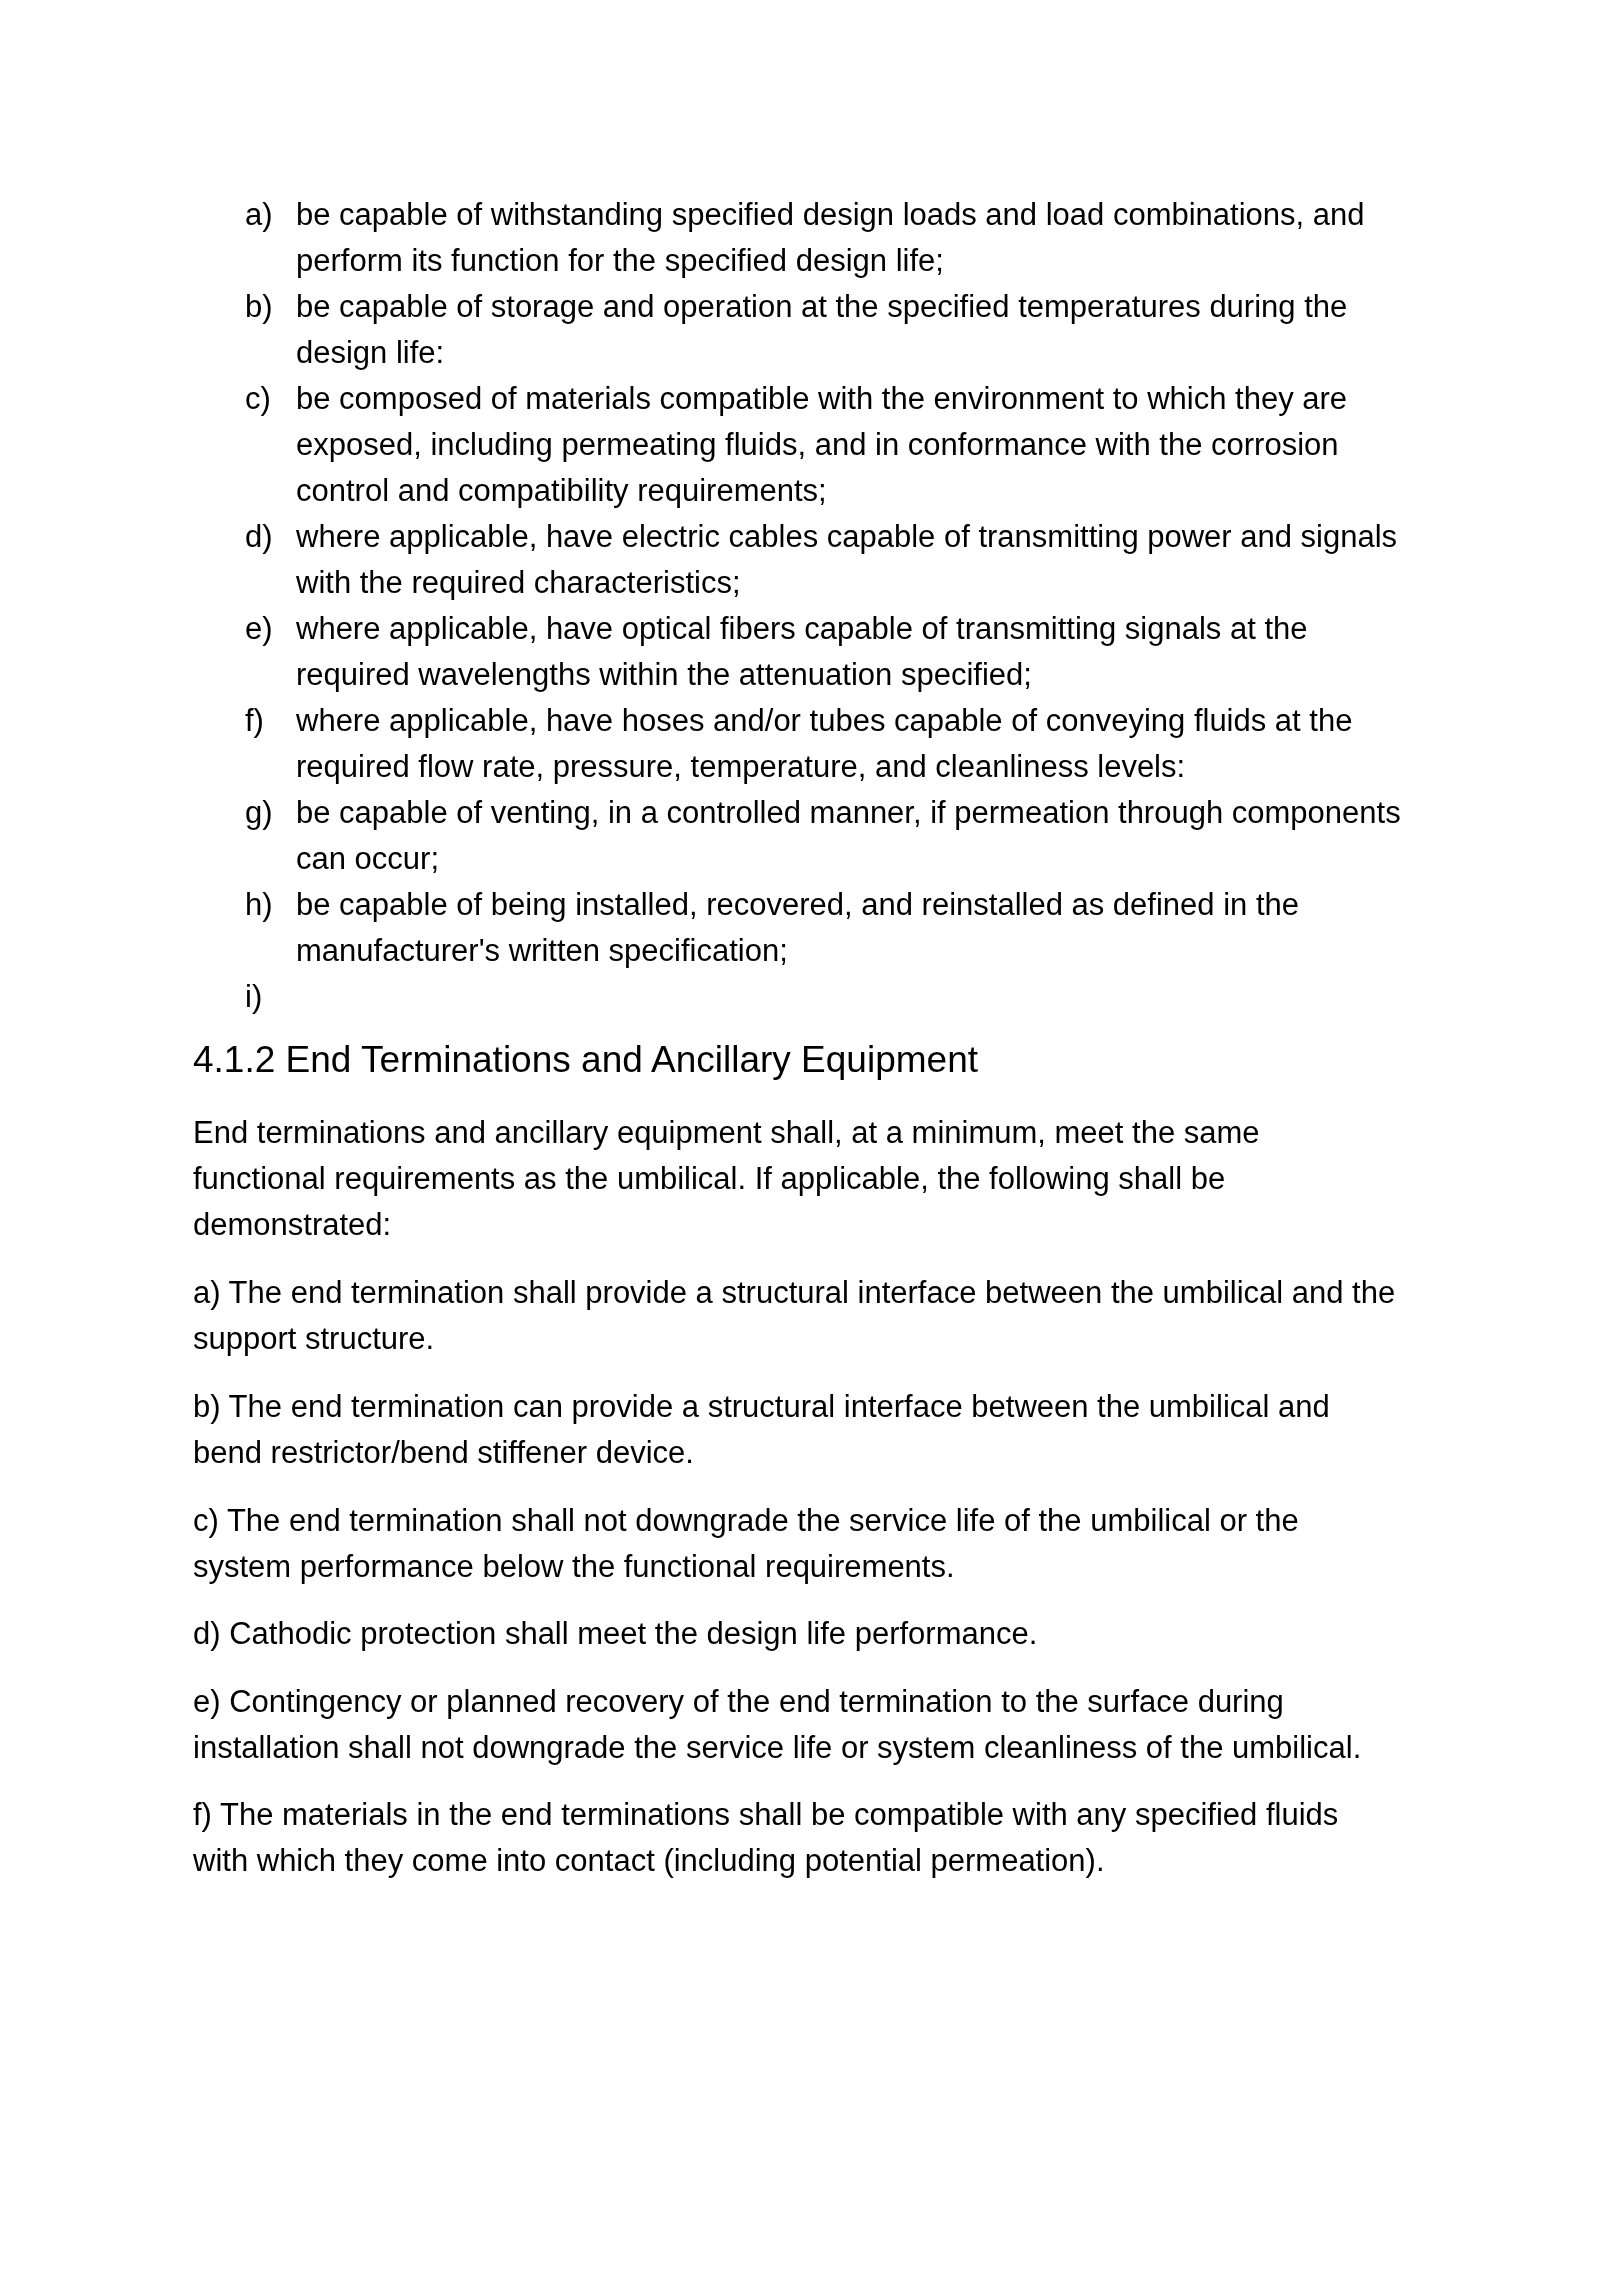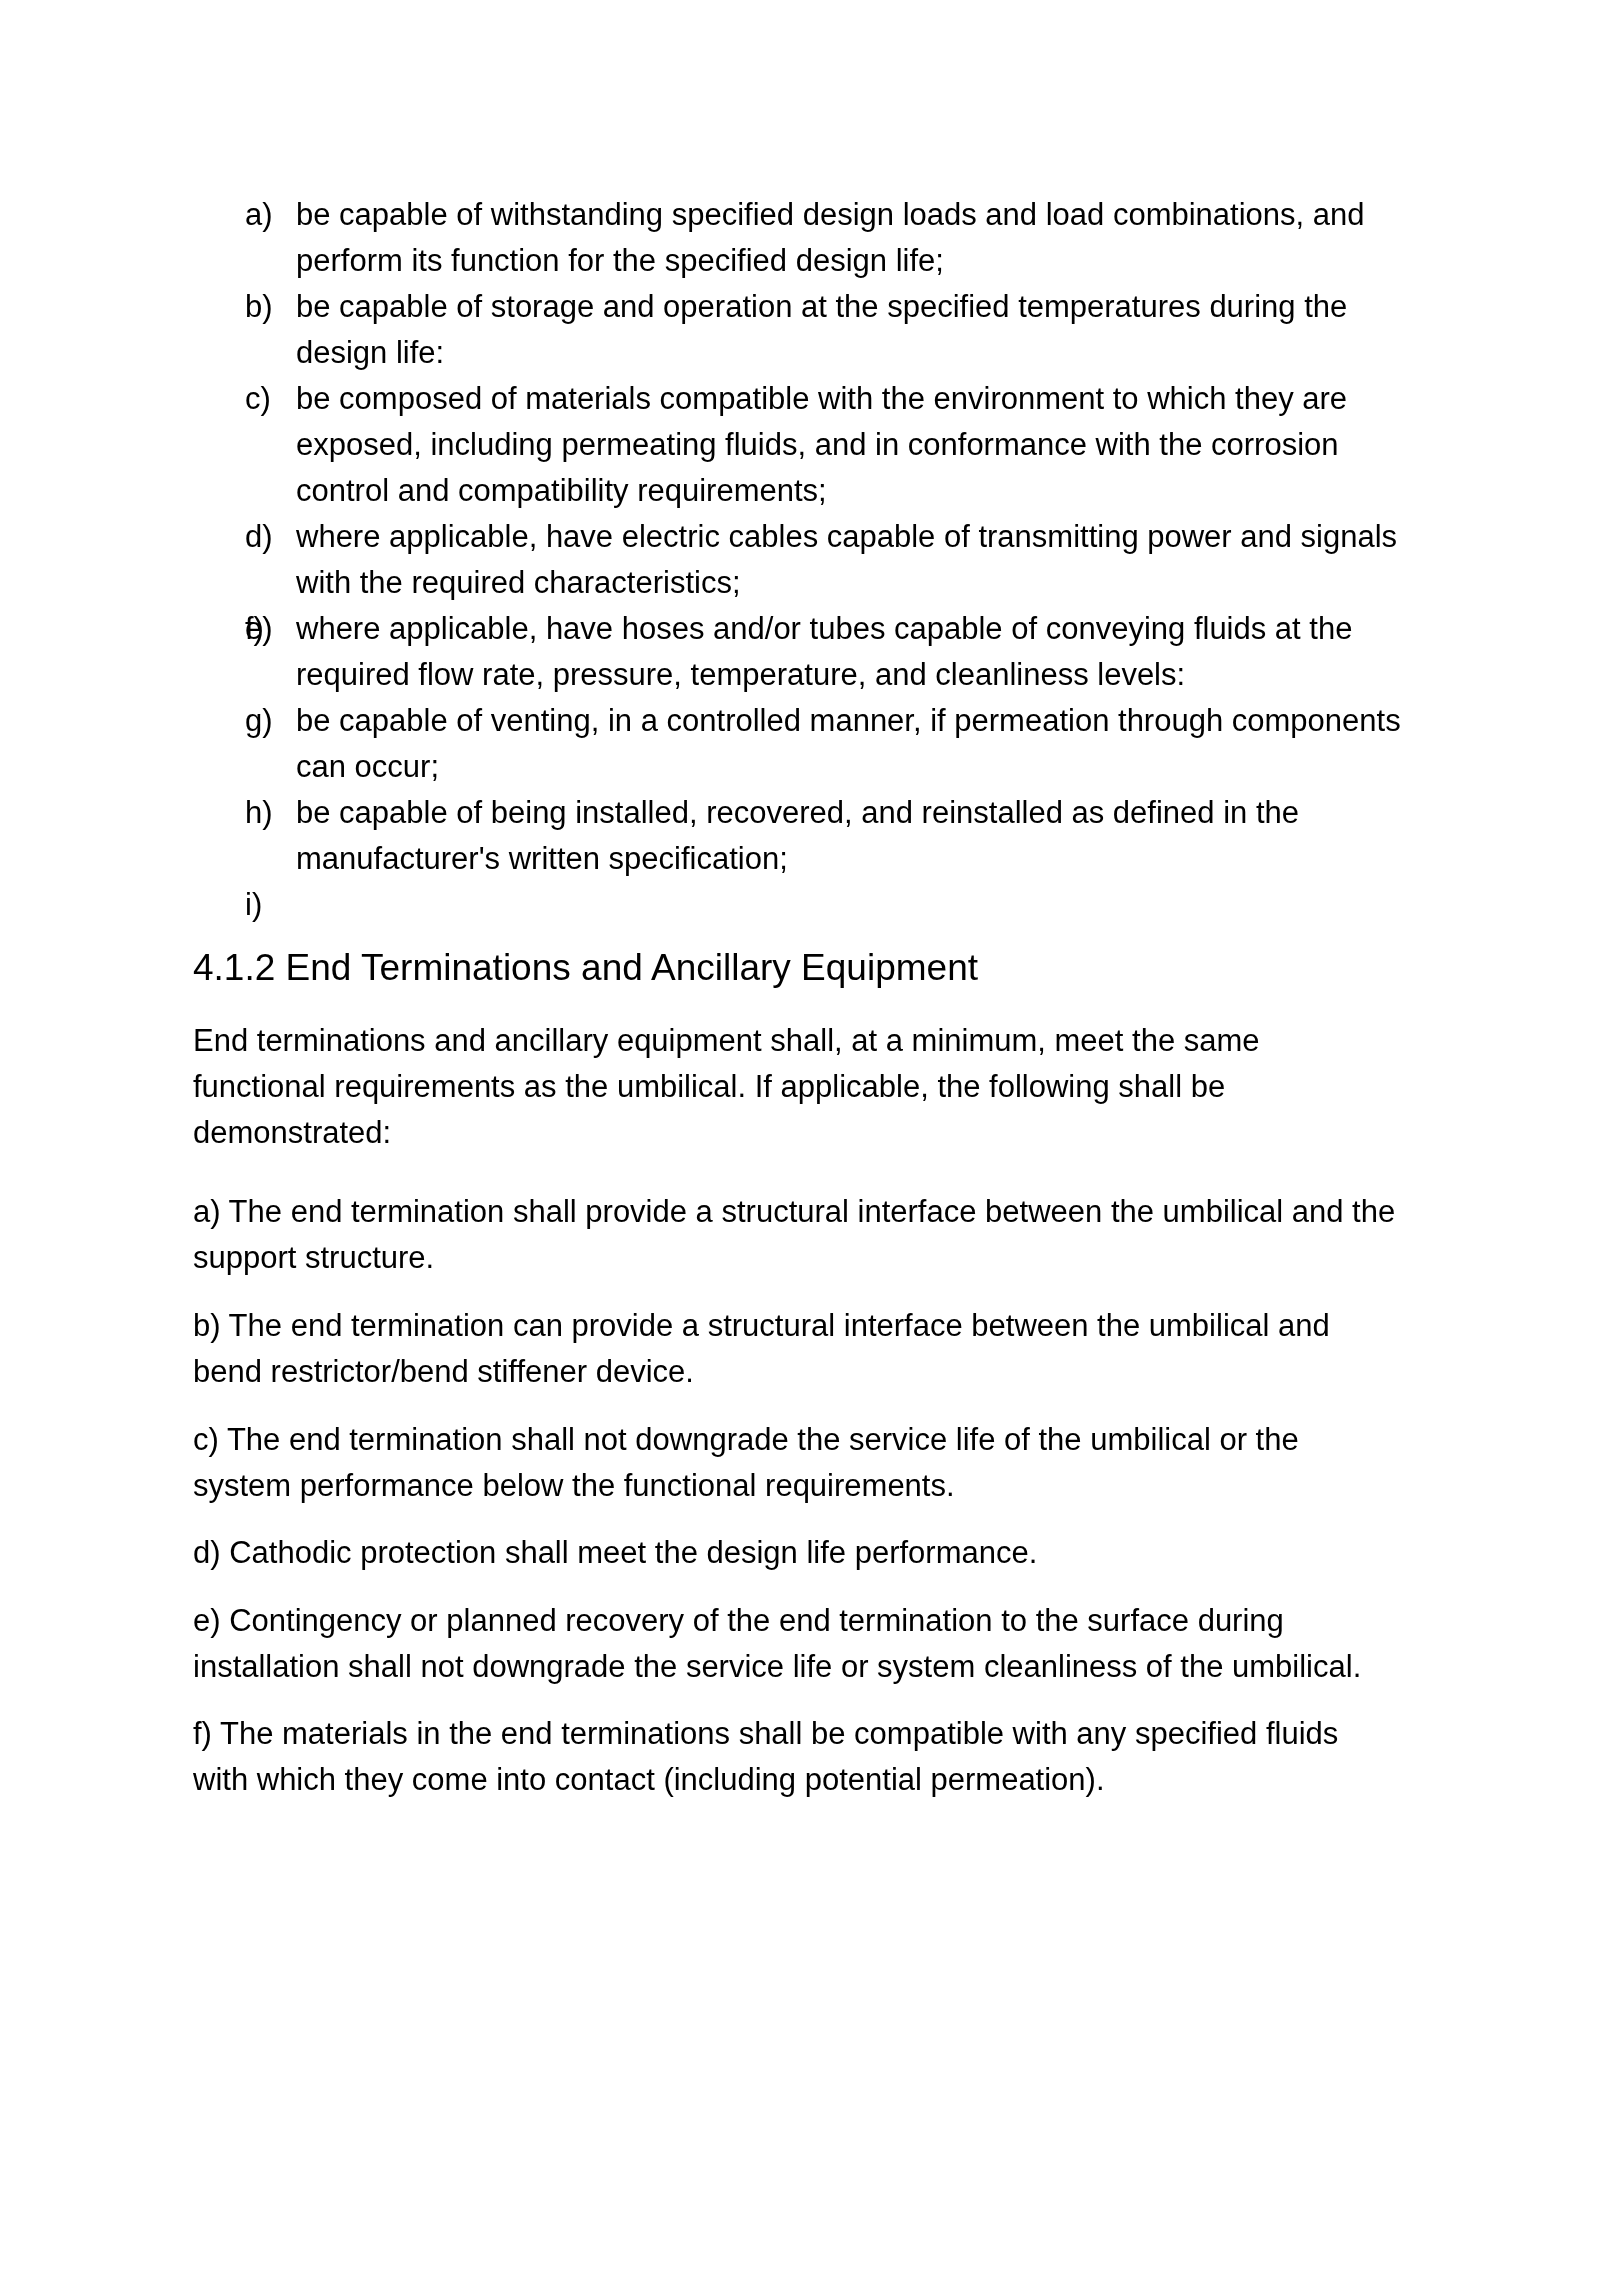--- a/index.html
+++ b/index.html
@@ -38,21 +38,21 @@
   .body-para {
     white-space: pre-line;
     margin-top: 40px;
   }
   .section-heading {
     font-size: 37px;
     font-weight: 400;
     margin: 63px 0 27.4px 0;
   }
   .intro-para {
-    margin: 0 0 33px 0;
+    margin: 0 0 22px 0;
   }
   .body-para {
     margin: 0 0 21.6px 0;
   }
 </style>
 </head>
 <body>
 
 <div class="page">
 
@@ -73,20 +73,22 @@
 exposed, including permeating fluids, and in conformance with the corrosion
 control and compatibility requirements;</span>
     </div>
     <div class="list-item">
       <span class="list-marker">d)</span>
       <span class="list-item-text">where applicable, have electric cables capable of transmitting power and signals
 with the required characteristics;</span>
     </div>
     <div class="list-item">
       <span class="list-marker">e)</span>
+      <span class="list-item-text">where applicable, have optical fibers capable of transmitting signals at the
+required wavelengths within the attenuation specified;</span>
     </div>
     <div class="list-item">
       <span class="list-marker">f)</span>
       <span class="list-item-text">where applicable, have hoses and/or tubes capable of conveying fluids at the
 required flow rate, pressure, temperature, and cleanliness levels:</span>
     </div>
     <div class="list-item">
       <span class="list-marker">g)</span>
       <span class="list-item-text">be capable of venting, in a controlled manner, if permeation through components
 can occur;</span>

